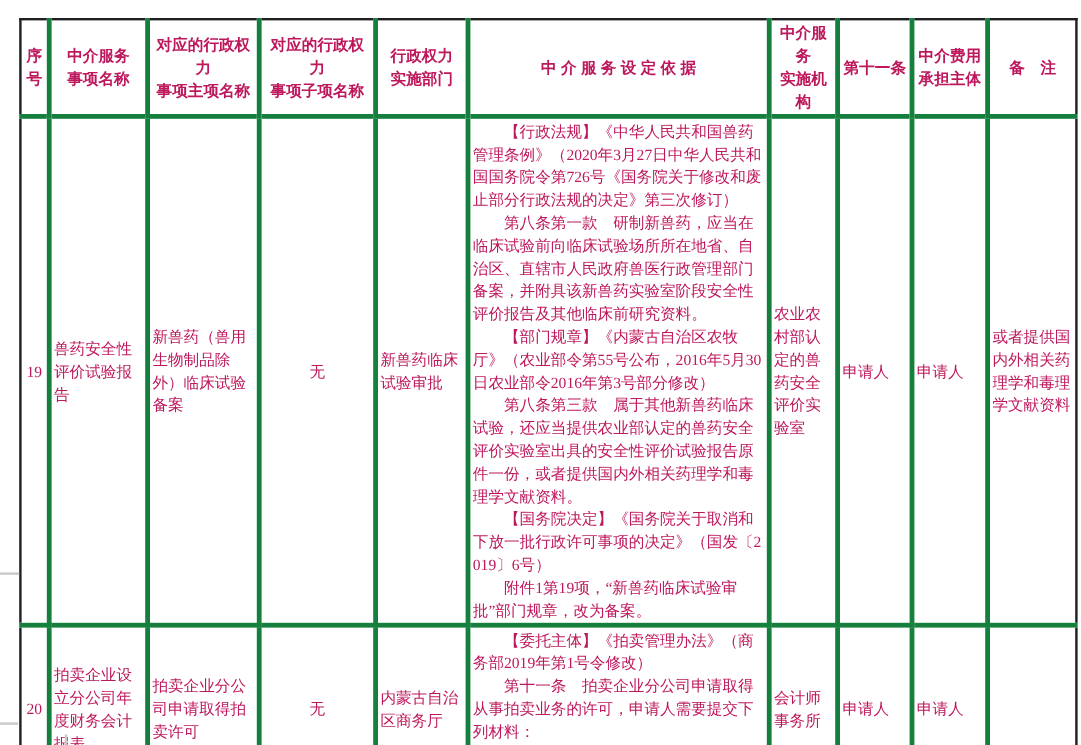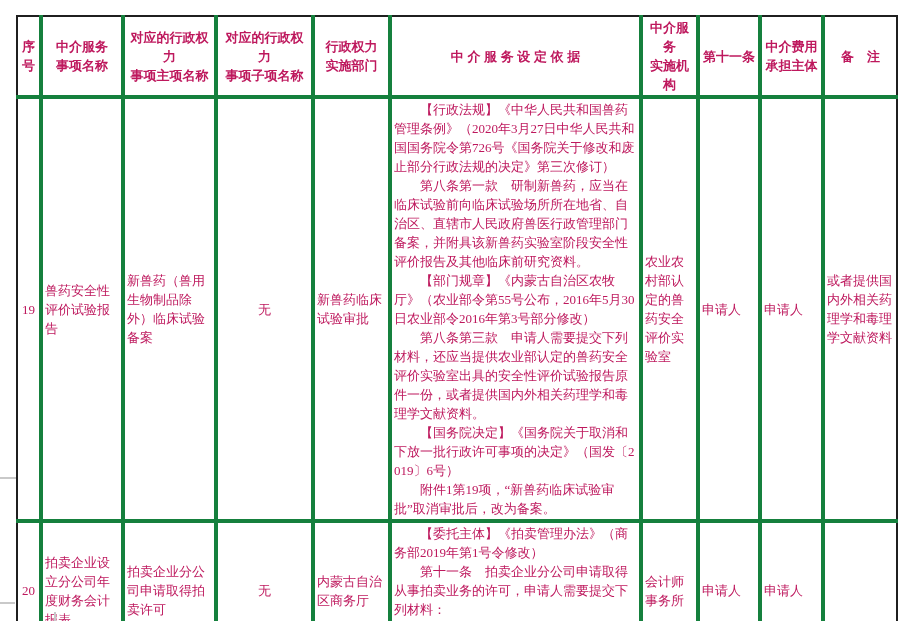--- a/index.html
+++ b/index.html
@@ -102,23 +102,23 @@
     <tr style="height:414px">
       <td class="c-center">19</td>
       <td class="c-left">兽药安全性评价试验报告</td>
       <td class="c-left">新兽药（兽用生物制品除外）临床试验备案</td>
       <td class="c-center">无</td>
       <td class="c-left">新兽药临床试验审批</td>
       <td class="basis">
         <p>【行政法规】《中华人民共和国兽药管理条例》（2020年3月27日中华人民共和国国务院令第726号《国务院关于修改和废止部分行政法规的决定》第三次修订）</p>
         <p>第八条第一款　研制新兽药，应当在临床试验前向临床试验场所所在地省、自治区、直辖市人民政府兽医行政管理部门备案，并附具该新兽药实验室阶段安全性评价报告及其他临床前研究资料。</p>
         <p>【部门规章】《内蒙古自治区农牧厅》（农业部令第55号公布，2016年5月30日农业部令2016年第3号部分修改）</p>
-        <p>第八条第三款　申请人需要提交下列材料，还应当提供农业部认定的兽药安全评价实验室出具的安全性评价试验报告原件一份，或者提供国内外相关药理学和毒理学文献资料。</p>
+        <p>第八条第三款　属于其他新兽药临床试验，还应当提供农业部认定的兽药安全评价实验室出具的安全性评价试验报告原件一份，或者提供国内外相关药理学和毒理学文献资料。</p>
         <p>【国务院决定】《国务院关于取消和下放一批行政许可事项的决定》（国发〔2019〕6号）</p>
-        <p>附件1第19项，“新兽药临床试验审批”取消审批后，改为备案。</p>
+        <p>附件1第19项，“新兽药临床试验审批”部门规章，改为备案。</p>
       </td>
       <td class="c-left">农业农村部认定的兽药安全评价实验室</td>
       <td class="c-left">申请人</td>
       <td class="c-left">申请人</td>
       <td class="c-left">或者提供国内外相关药理学和毒理学文献资料</td>
     </tr>
 
     <tr class="row-divide last" style="height:139px">
       <td class="c-center">20</td>
       <td class="c-left">拍卖企业设立分公司年度财务会计报表</td>

